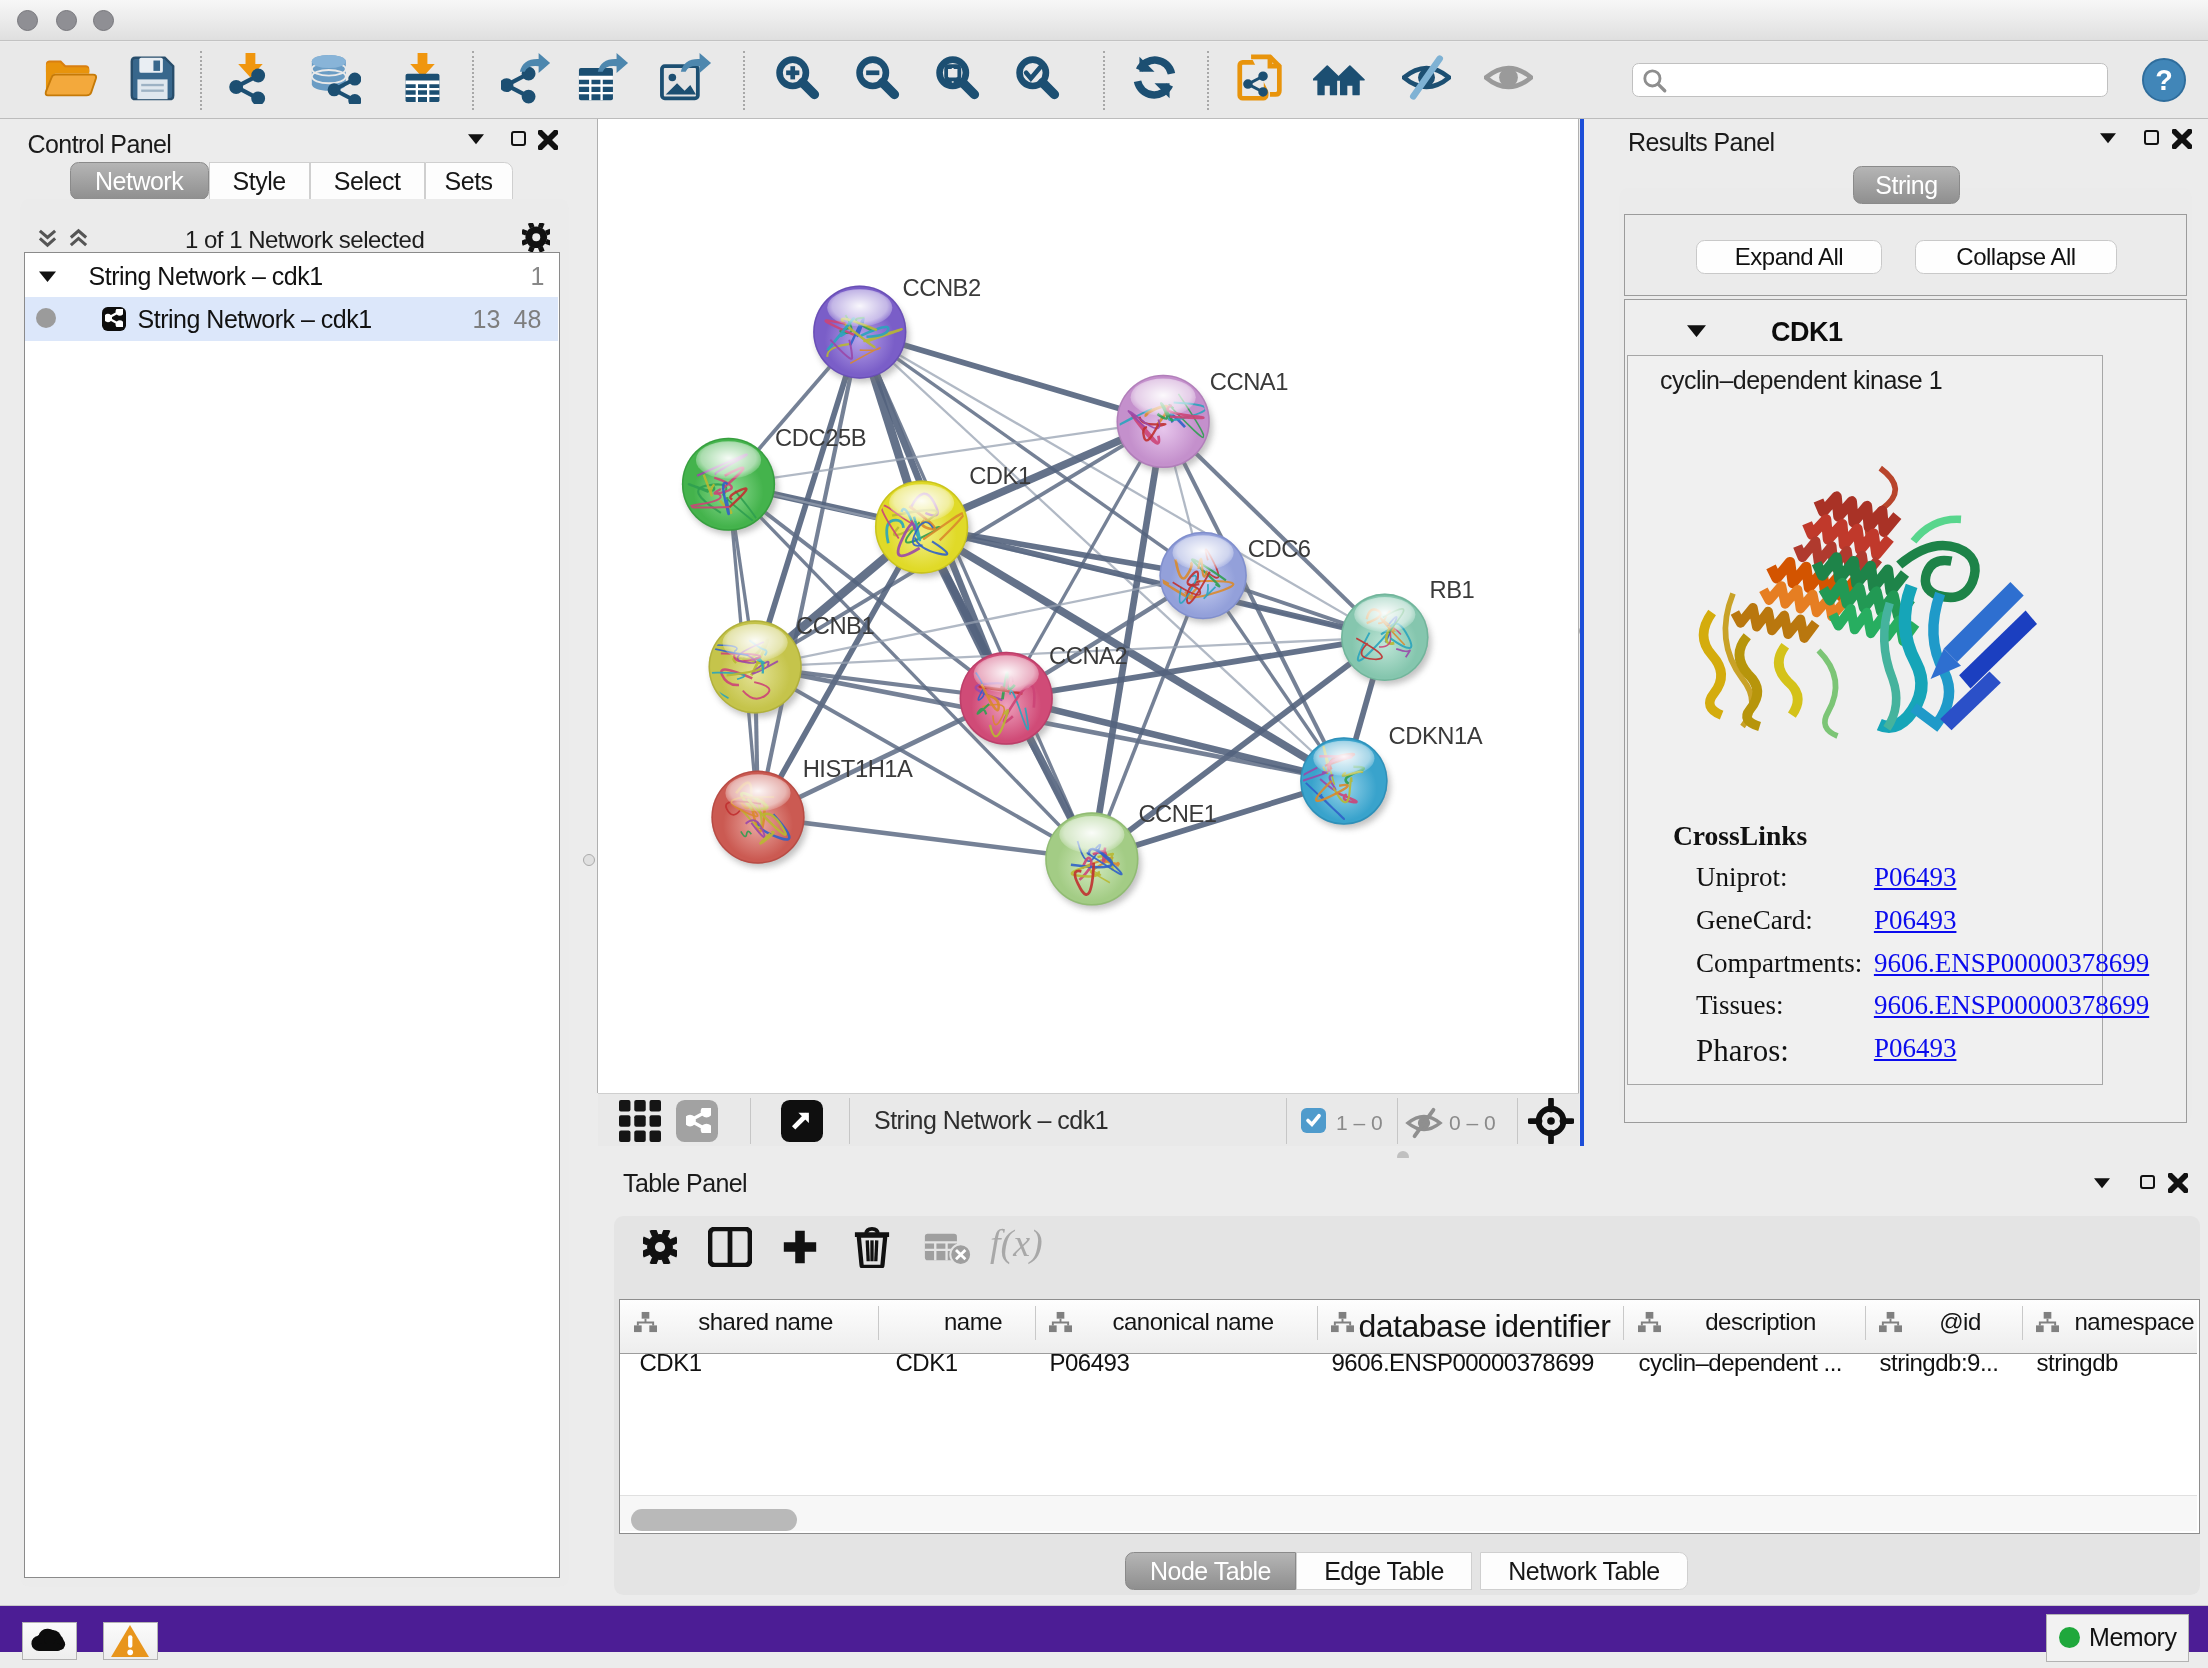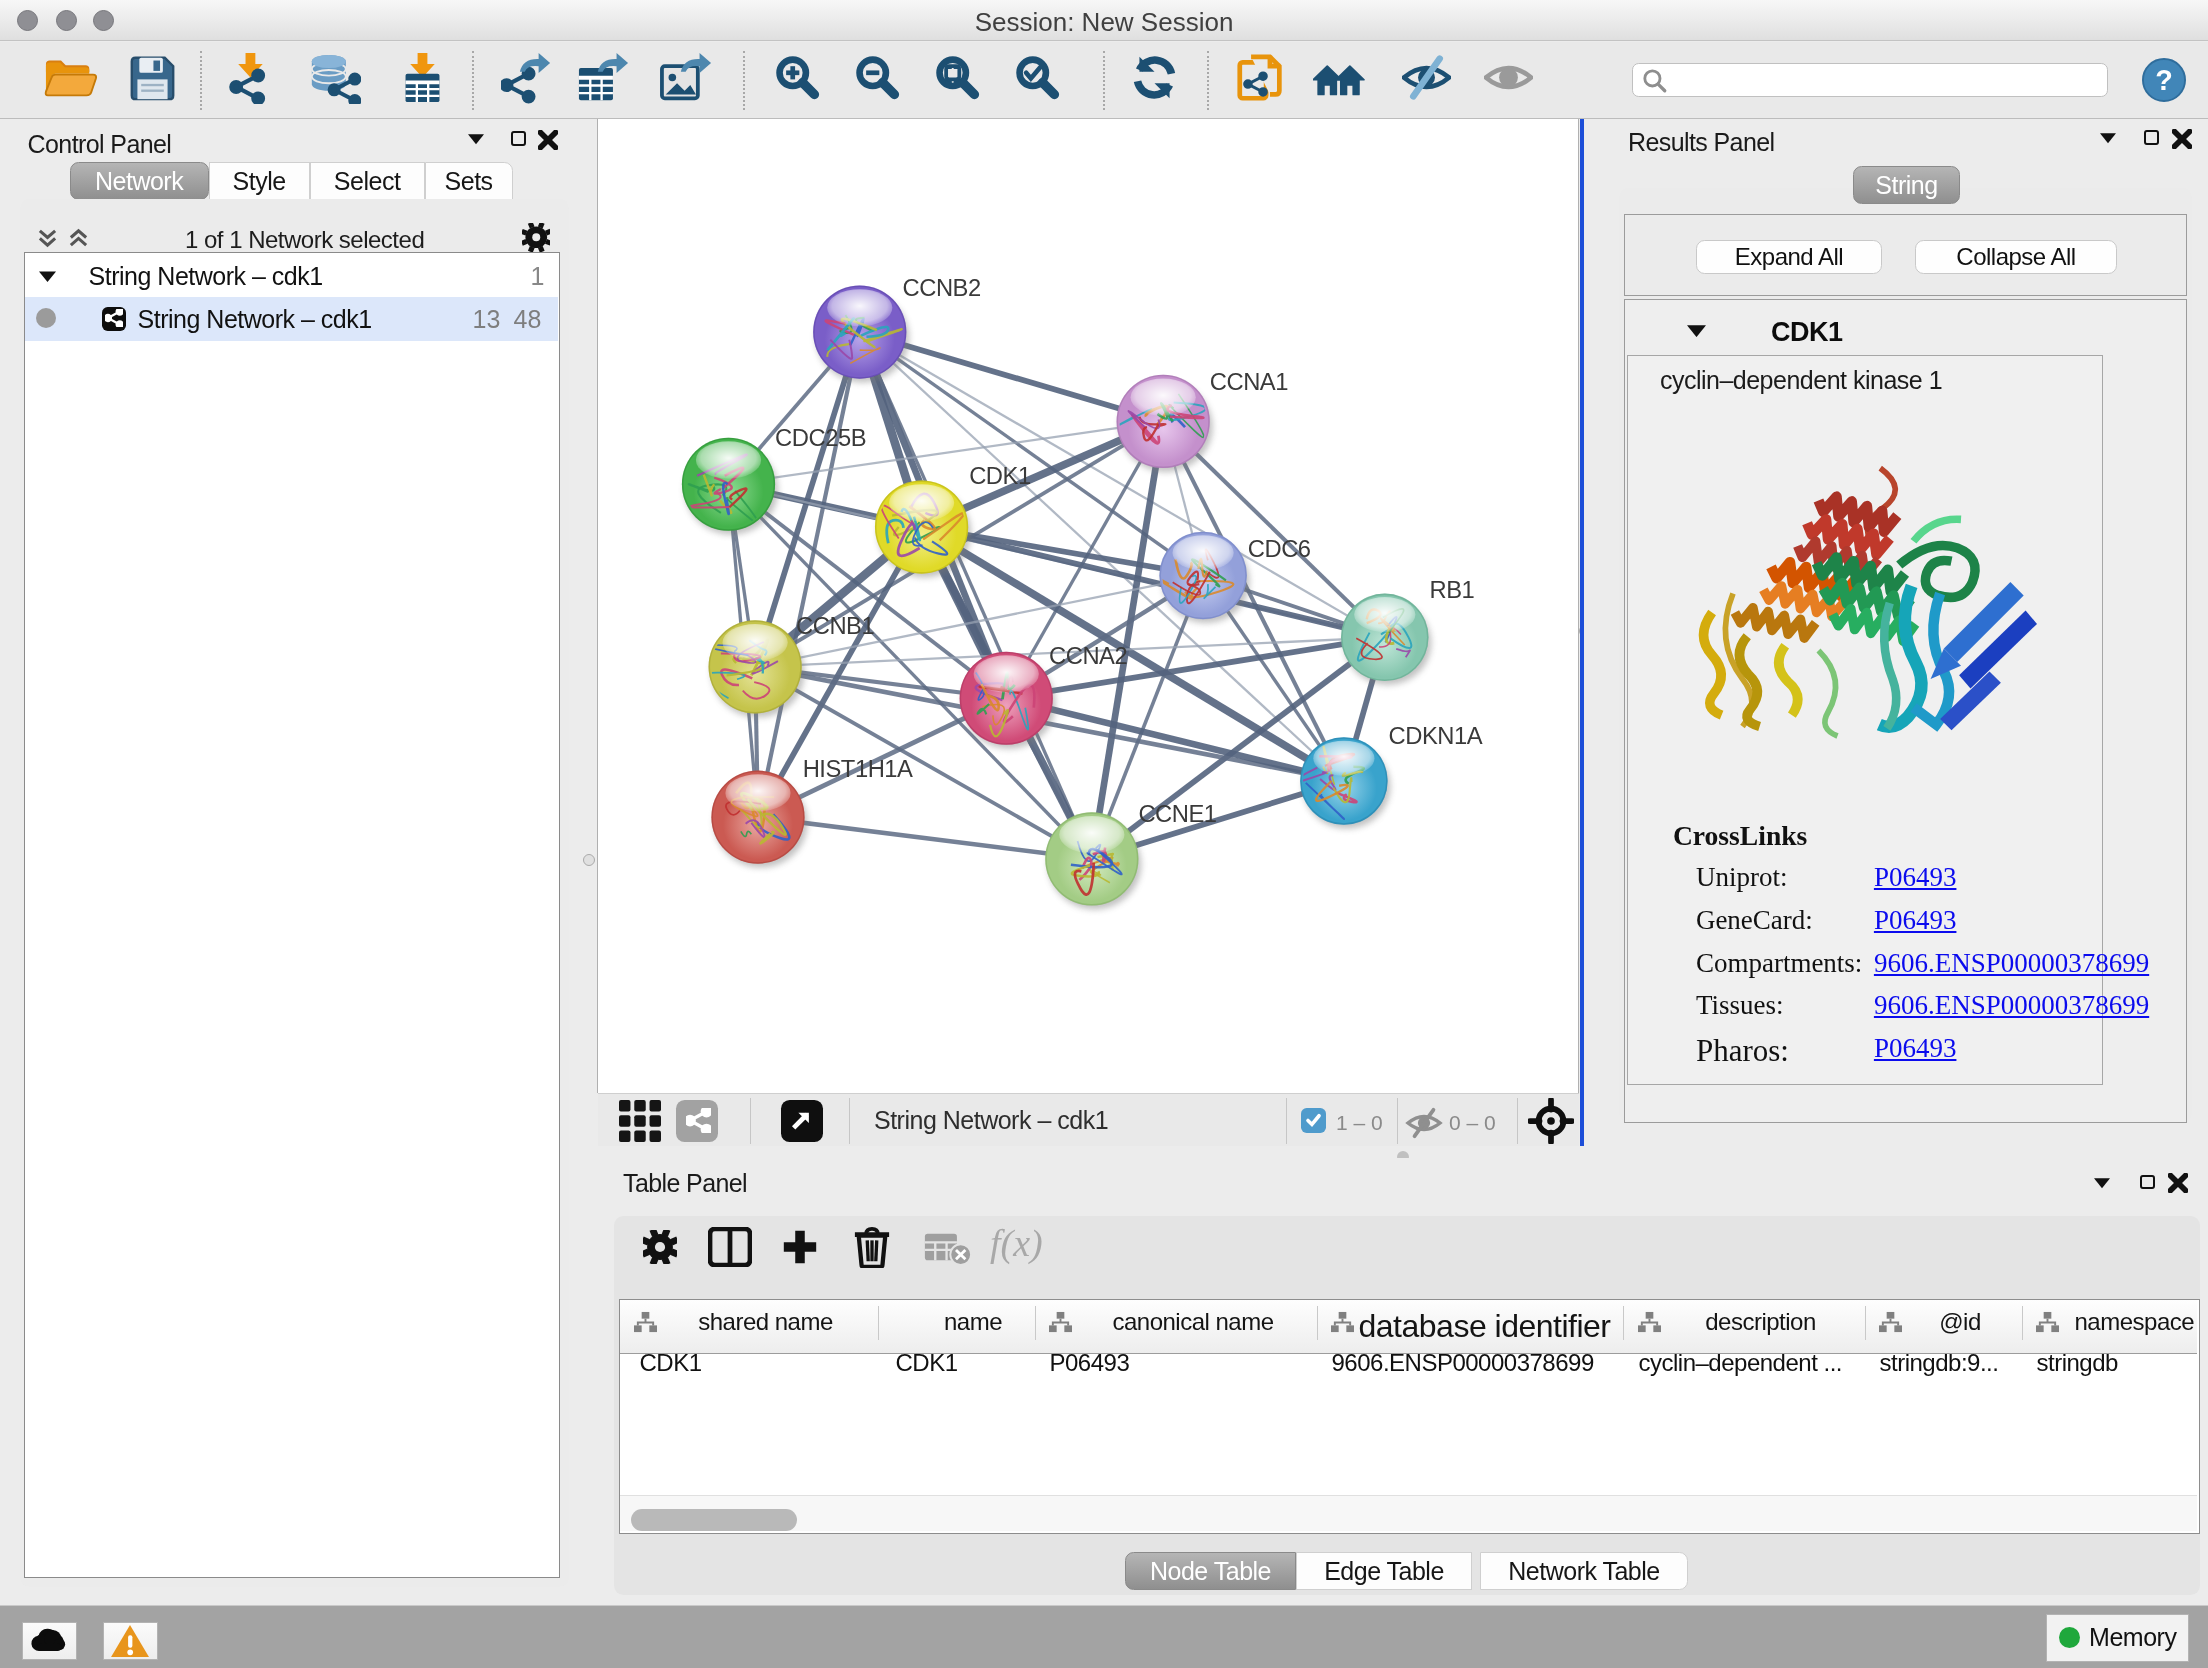--- a/index.html
+++ b/index.html
@@ -20,21 +20,20 @@
 .tabsel{background:linear-gradient(#b5b5b5,#8f8f8f);color:#fff;border:1px solid #8a8a8a;}
 .gdot{border-radius:50%;background:#c0c0c0;}
 .link{color:#0b0bee;text-decoration:underline;}
 .serif{font-family:"Liberation Serif",serif;}
 </style></head>
 <body>
 <div class="abs titlebar">
     <div class="abs tl" style="left:17px;"></div>
     <div class="abs tl" style="left:56px;"></div>
     <div class="abs tl" style="left:93px;"></div>
-    <div class="abs wtitle">Session: New Session</div>
   </div>
 <div class="abs toolbar">
     <div class="abs tsep" style="left:200px;"></div>
     <div class="abs tsep" style="left:472px;"></div>
     <div class="abs tsep" style="left:743px;"></div>
     <div class="abs tsep" style="left:1103px;"></div>
     <div class="abs tsep" style="left:1207px;"></div>
     <div class="abs ticon" style="left:42px;"><svg width="55" height="49" viewBox="0 0 58 52" style="">
         <path d="M4 12 Q4 8 8 8 L20 8 L25 13 L46 13 Q50 13 50 17 L50 20 L4 20 Z" fill="#d97f10"></path>
         <path d="M4 44 L4 14 Q4 10 8 10 L19 10 L24 15 L46 15 Q50 15 50 19 L50 22 L14 22 Q11 22 10 25 L4 44" fill="#e8940c"></path>
@@ -832,21 +831,21 @@
         <div class="abs" style="left:1417px;top:2.9px;font-size:24px;color:#111;letter-spacing:-0.5px;">stringdb</div>
       </div>
       <div class="abs" style="left:0;top:195px;width:1577px;height:36px;background:#f7f7f7;border-top:1px solid #e0e0e0;">
         <div class="abs" style="left:11.4px;top:13.3px;width:166px;height:22px;background:#b9b9b9;border-radius:11.4px;"></div>
       </div>
     </div>
     <div class="abs tab tabsel" style="left:535px;top:394px;width:171px;border-radius:8.6px 0 0 8.6px;">Node Table</div>
     <div class="abs tab" style="left:706px;top:394px;width:176px;">Edge Table</div>
     <div class="abs tab" style="left:890px;top:394px;width:208px;border-radius:0 8.6px 8.6px 0;">Network Table</div>
   </div>
-<div class="abs" style="left:0;top:1605px;width:2208px;height:64px;background:#a3a3a3;border-top:1.9px solid #c9c9c9;">
+<div class="abs" style="left:0;top:1605px;width:2208px;height:47px;background:#4c1d95;border-top:1.9px solid #c9c9c9;">
     <div class="abs" style="left:22px;top:16px;width:55px;height:38px;background:linear-gradient(#fbfbfb,#eeeeee);border:1.9px solid #b3b3b3;"></div>
     <svg width="38" height="27" viewBox="0 0 40 28" style="position:absolute;left:30px;top:22px;">
       <path d="M10 24 a8 8 0 0 1 -1 -16 a10 10 0 0 1 19 -1 a7 7 0 0 1 4 13 q-2 4 -6 4 Z" fill="#0c0c0c"></path>
       <circle cx="13" cy="13" r="7" fill="#0c0c0c"></circle>
       <circle cx="24" cy="11" r="9" fill="#0c0c0c"></circle>
       <circle cx="31" cy="17" r="6" fill="#0c0c0c"></circle>
       <rect x="8" y="16" width="25" height="8" rx="4" fill="#0c0c0c"></rect>
     </svg>
     <div class="abs" style="left:103px;top:16px;width:55px;height:38px;background:linear-gradient(#fbfbfb,#eeeeee);border:1.9px solid #b3b3b3;"></div>
     <svg width="42" height="36" viewBox="0 0 44 38" style="position:absolute;left:109px;top:17px;">

